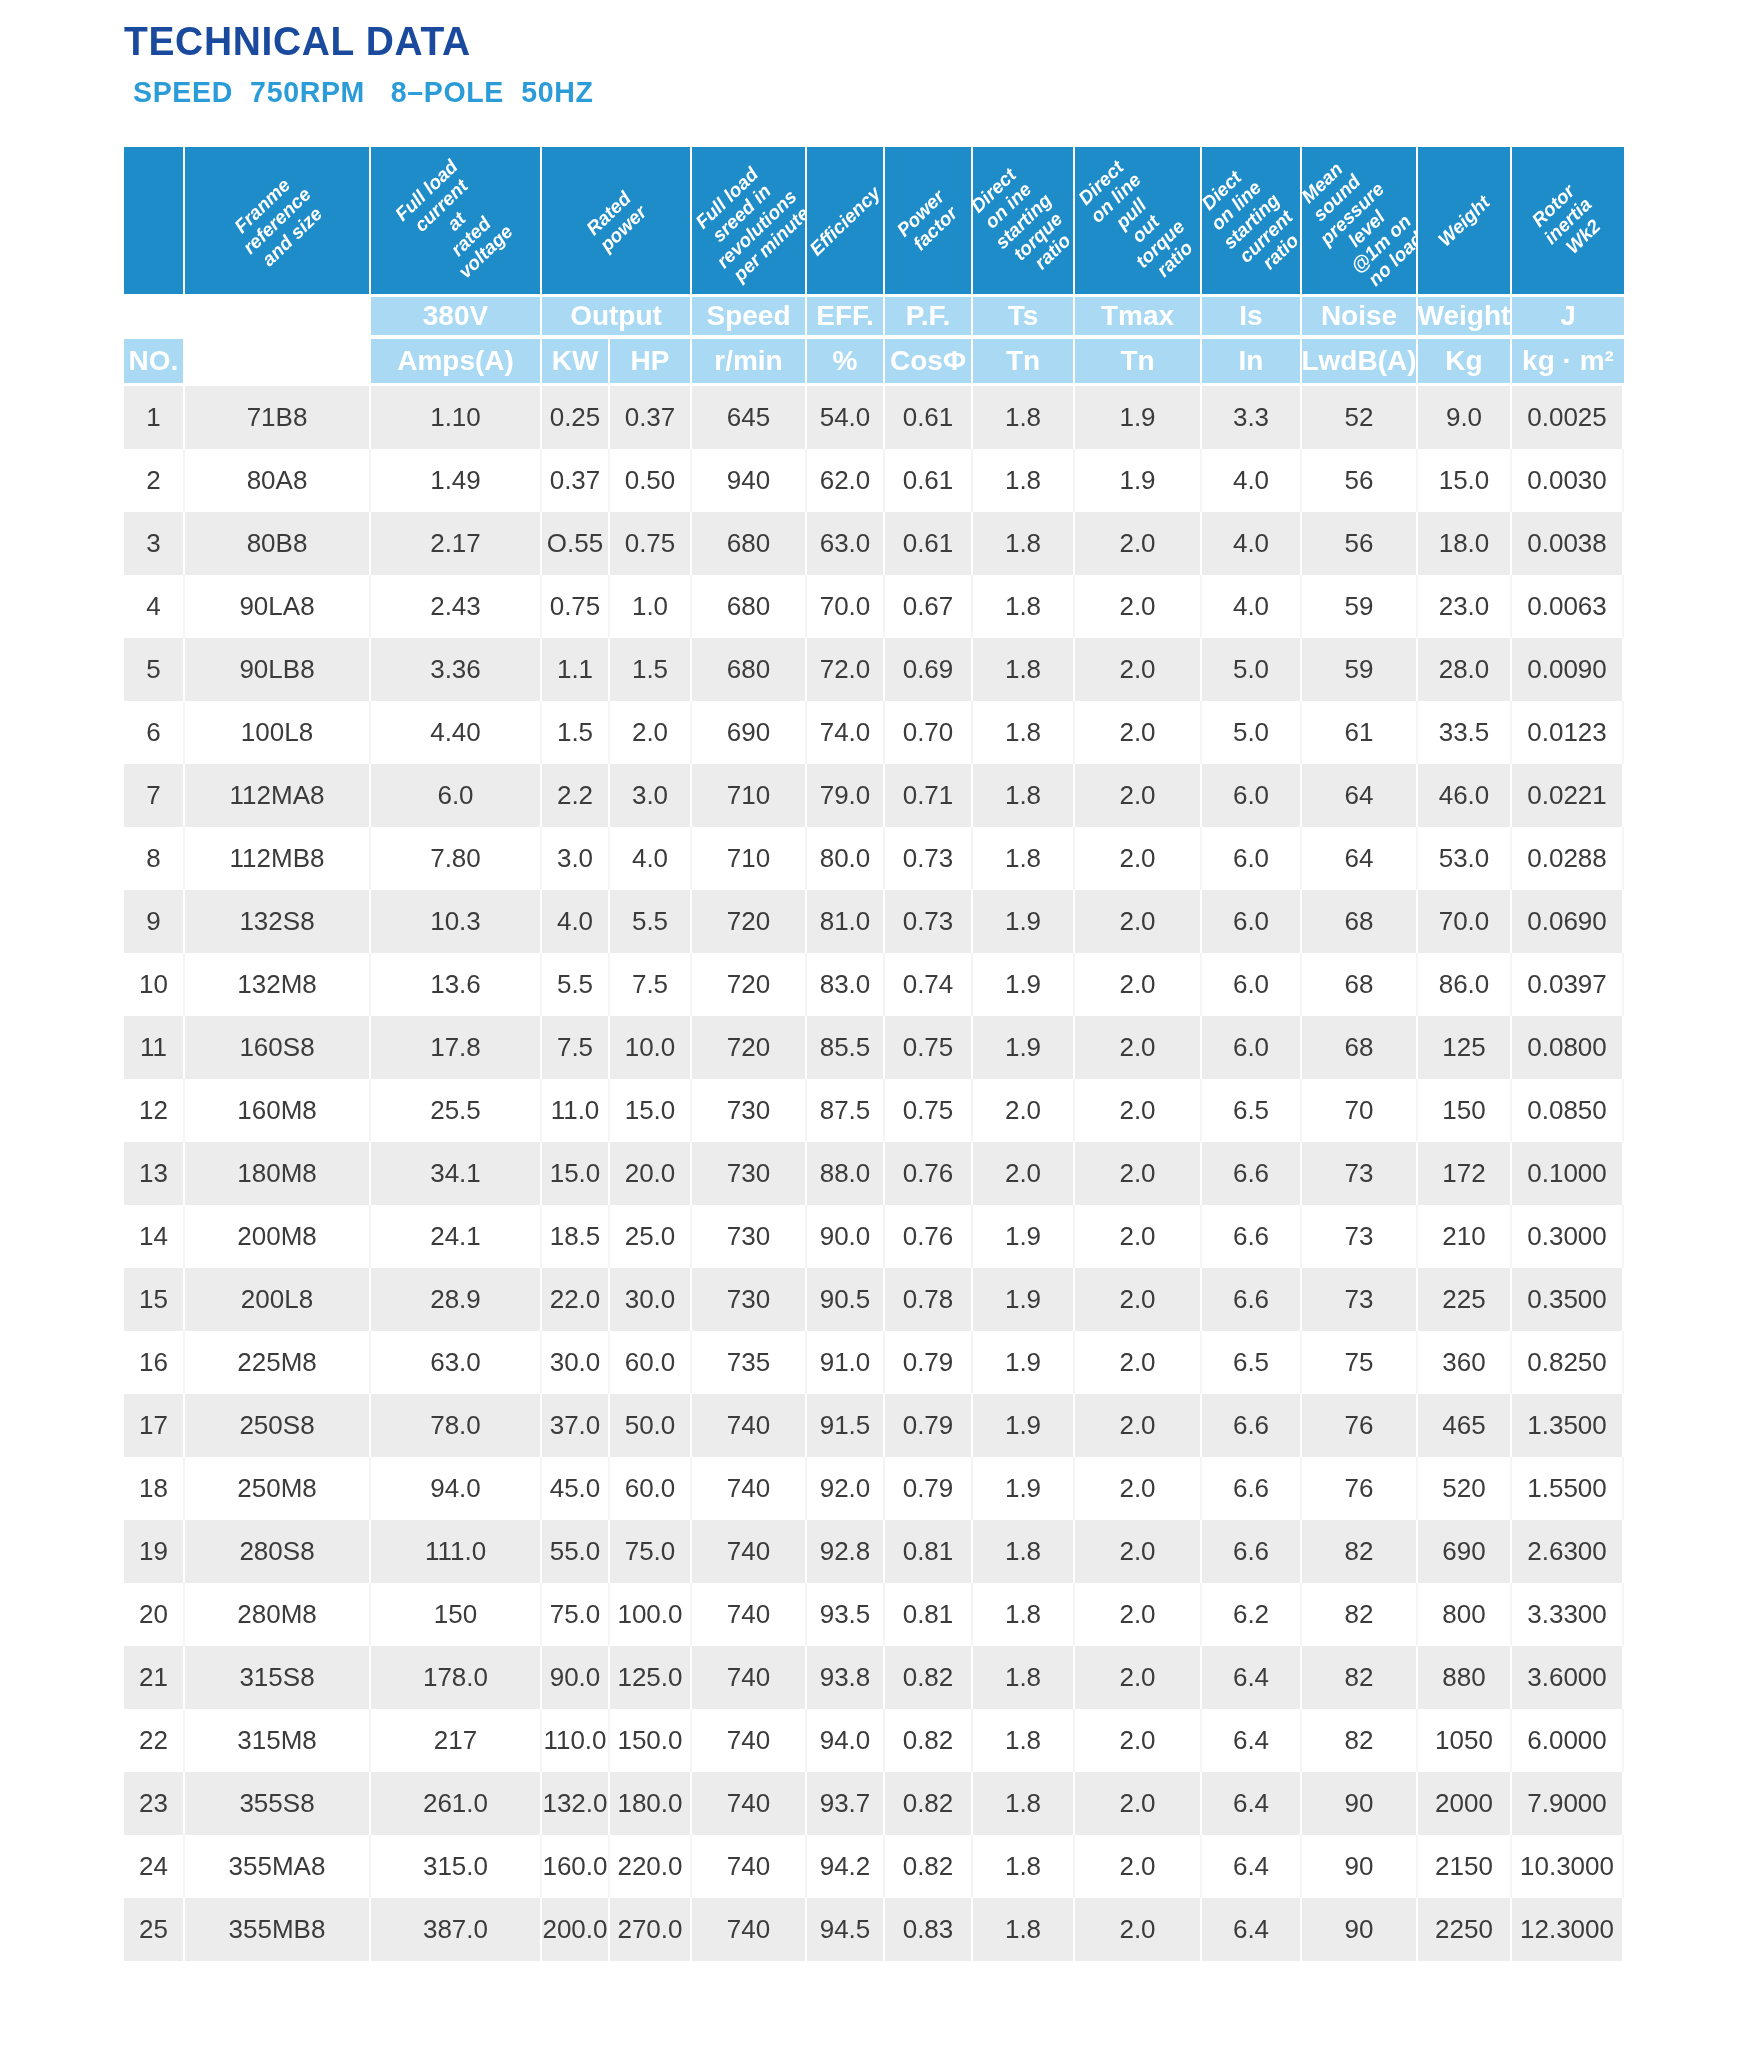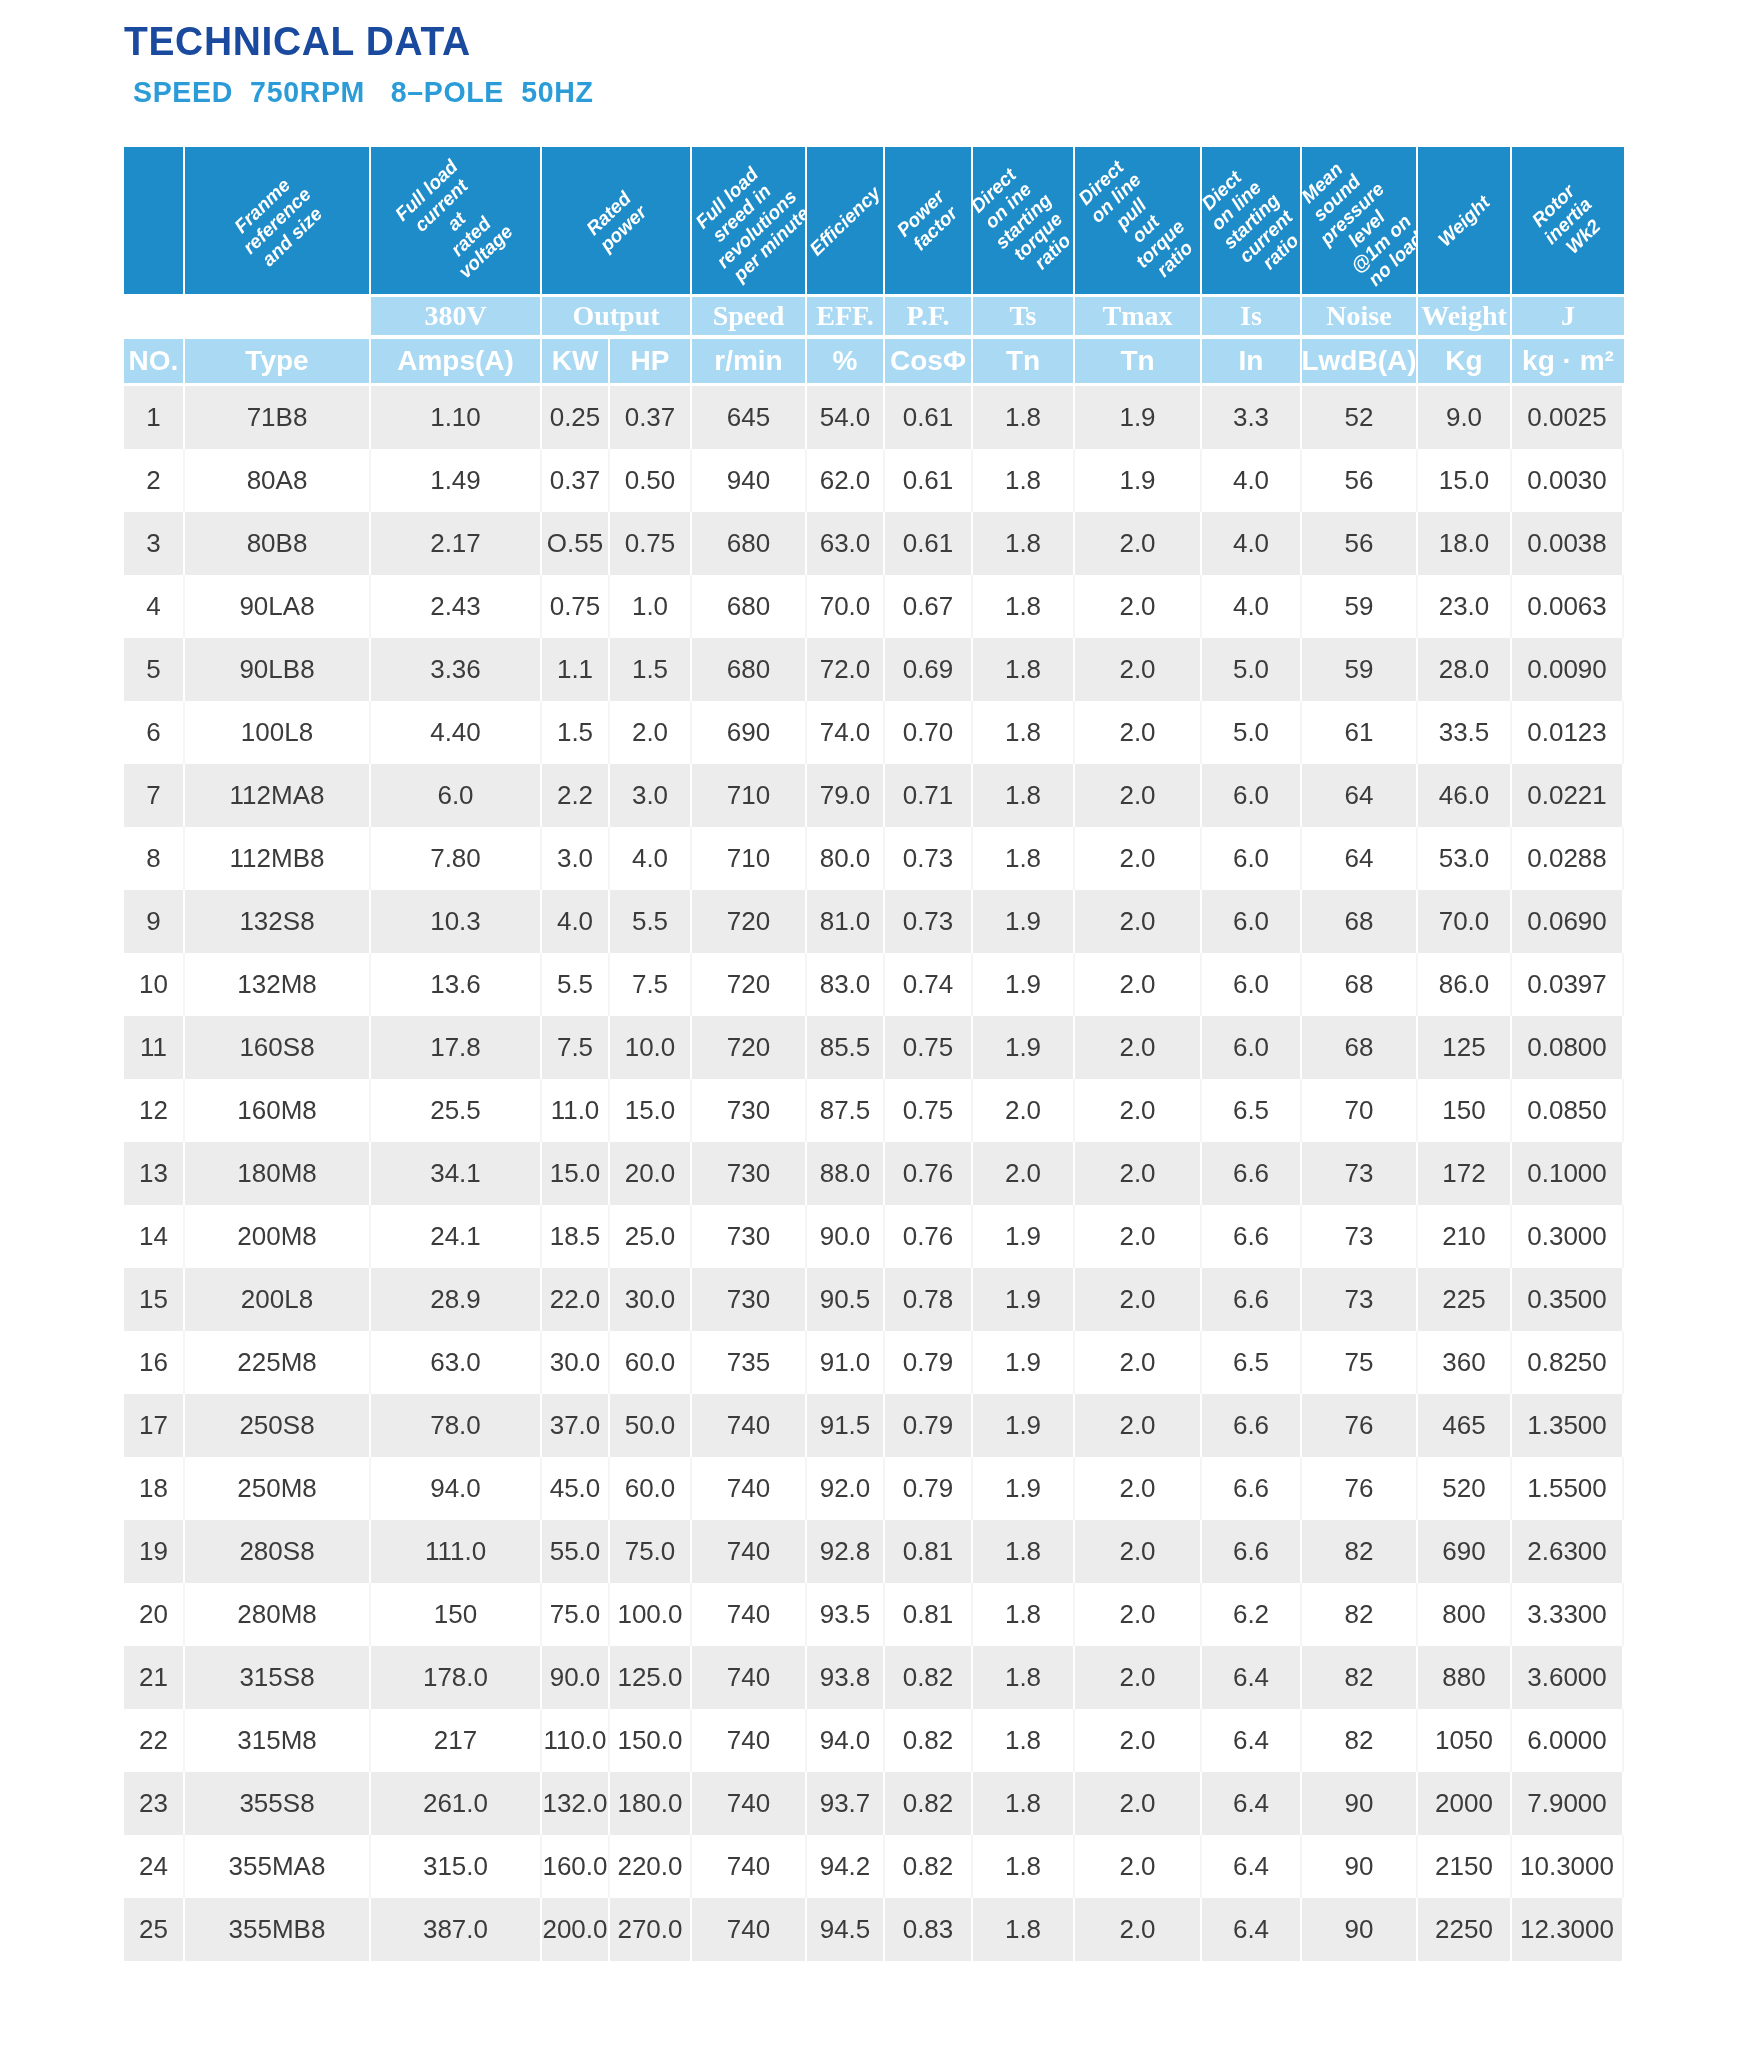--- a/index.html
+++ b/index.html
@@ -50,21 +50,21 @@
     font-size:19px;line-height:1.12;
     white-space:pre-line;text-align:center;
   }
   .sub{
     background:var(--header-light);
     border-right:2.8px solid #fff;
     color:#fff;font-weight:bold;font-size:28px;
     display:flex;align-items:center;justify-content:center;
     box-sizing:border-box;
   }
-  .sub.top{grid-row:2;border-bottom:4.2px solid #fff;font-family:Liberation Serif, serif;}
+  .sub.top{grid-row:2;border-bottom:4.2px solid #fff;}
   .sub.bot{grid-row:3;border-bottom:3.5px solid #fff;}
   .sub.tall{grid-row:2 / 4;border-bottom:3.5px solid #fff;margin-top:42px;}
   .last{border-right:none !important;}
   .body-row{
     display:grid;
     grid-template-columns:var(--cols);
     height:63px;
   }
   .bc{
     box-sizing:border-box;
@@ -135,21 +135,20 @@
 no load</span>
         </div>
       <div class="hc diag" style="grid-column:13">
           <span class="rot">Weight</span>
         </div>
       <div class="hc diag last" style="grid-column:14">
           <span class="rot">Rotor inertia Wk2</span>
         </div>
 
       <div class="hc sub tall" style="grid-column:1">NO.</div>
-      <div class="hc sub tall" style="grid-column:2">Type</div>
       <div class="hc sub top" style="grid-column:3">380V</div>
       <div class="hc sub top" style="grid-column:4 / 6">Output</div>
       <div class="hc sub top" style="grid-column:6">Speed</div>
       <div class="hc sub top" style="grid-column:7">EFF.</div>
       <div class="hc sub top" style="grid-column:8">P.F.</div>
       <div class="hc sub top" style="grid-column:9">Ts</div>
       <div class="hc sub top" style="grid-column:10">Tmax</div>
       <div class="hc sub top" style="grid-column:11">Is</div>
       <div class="hc sub top" style="grid-column:12">Noise</div>
       <div class="hc sub top" style="grid-column:13">Weight</div>

